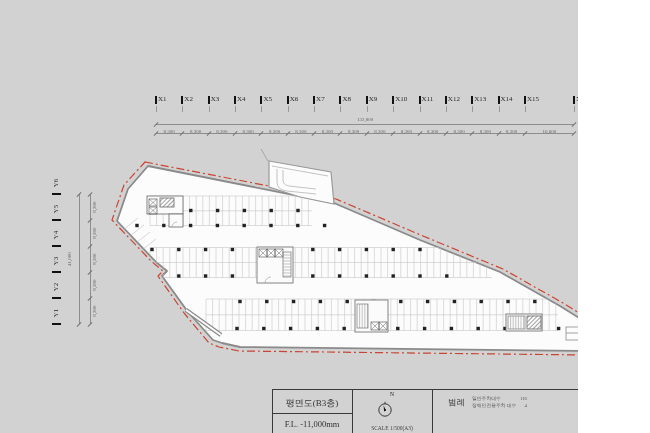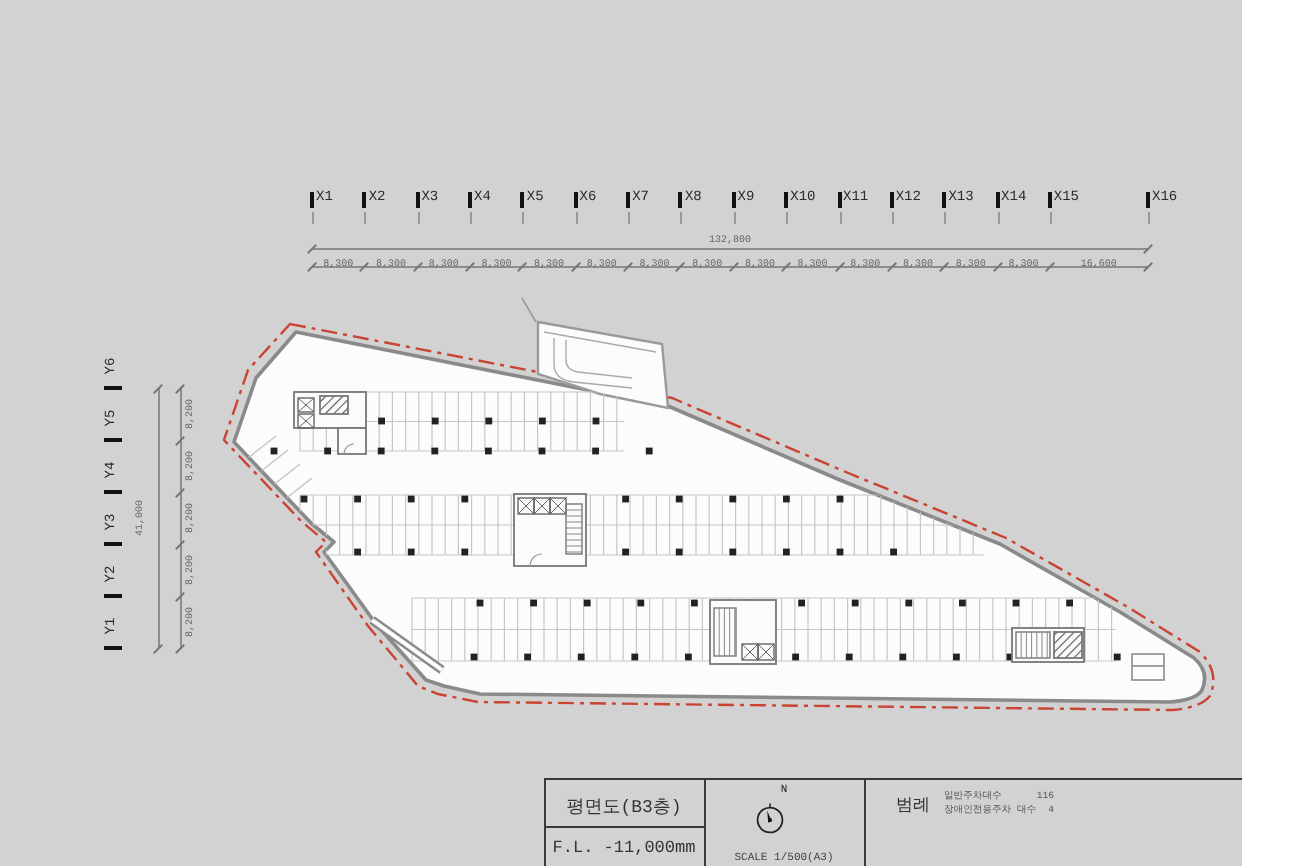--- a/index.html
+++ b/index.html
@@ -1,22 +1,21 @@
 <!DOCTYPE html>
 <html><head>
 <meta charset="utf-8">
 <style>
   html,body{margin:0;padding:0;}
   .canvas{
     position:relative;
     width:578px;height:433px;
     background:#d2d2d2;
     overflow:hidden;
-    font-family:Liberation Mono, monospace;
-    padding-left:43px;
+    font-family:Liberation Serif, serif;
   }
   .abs{position:absolute;}
   .gridlabel{
     position:absolute;
     font-size:7px;color:#2a2a2a;line-height:8px;white-space:nowrap;
   }
   .tickbar{position:absolute;background:#111;}
   .stub{position:absolute;background:#9a9a9a;width:1px;height:6px;}
   .dimline{position:absolute;background:#8d8d8d;}
   .slash{position:absolute;width:6px;height:1px;background:#777;transform:rotate(-45deg);}

